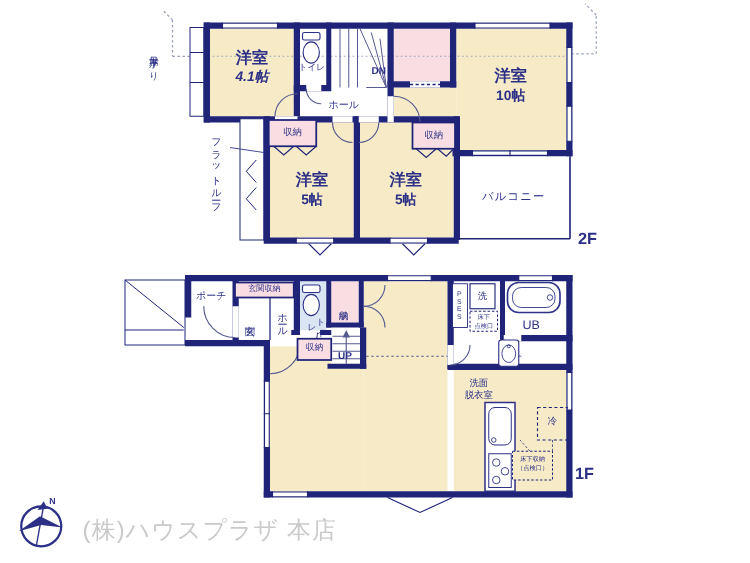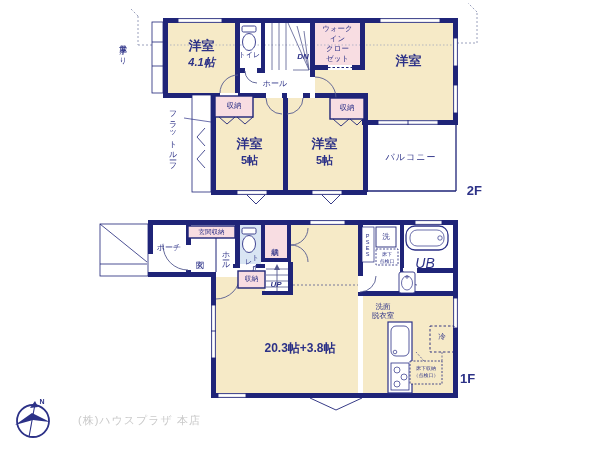--- a/index.html
+++ b/index.html
@@ -3,21 +3,21 @@
 <meta charset="utf-8">
 <style>
   html,body{margin:0;padding:0;background:#ffffff;}
   #canvas{position:relative;width:600px;height:450px;background:#ffffff;overflow:hidden;
           font-family:"Liberation Sans",sans-serif;}
   svg{position:absolute;left:0;top:0;}
   .lbl{position:absolute;color:#2c3187;white-space:pre-line;text-align:center;line-height:1.18;
        font-family:"Liberation Sans",sans-serif;}
   .b{font-weight:bold;}
   .v{writing-mode:vertical-rl;text-orientation:upright;letter-spacing:1px;line-height:1;}
-  .it{font-style:italic;text-align:center;}
+  .it{text-align:center;}
   .gray{color:#c9c9c9;}
 </style>
 </head>
 <body>
 
 <div id="canvas">
 
 <svg width="600" height="450" viewBox="0 0 600 450">
 
   <g>
@@ -234,53 +234,49 @@
     <path d="M29 437 L35 404" stroke="#2c3187" stroke-width="1.1" fill="none"></path>
     <polygon points="35,401 30,408 38,407" fill="#2c3187"></polygon>
   </g>
 </svg>
 
 <div class="lbl b" style="left:167px;top:38px;width:69px;font-size:13px;">洋室</div>
 <div class="lbl b" style="left:167px;top:56px;width:69px;font-size:11px;font-style:italic;">4.1帖</div>
 <div class="lbl" style="left:236px;top:51px;width:27px;font-size:7px;">トイレ</div>
 <div class="lbl b it" style="left:293px;top:52px;width:20px;font-size:8px;">DN</div>
 <div class="lbl" style="left:238px;top:79px;width:74px;font-size:8px;">ホール</div>
-<div class="lbl" style="left:313px;top:24px;width:49px;font-size:7.5px;line-height:1.35;">ウォーク
-イン
-クロー
-ゼット</div>
 <div class="lbl b" style="left:364px;top:53px;width:89px;font-size:13px;">洋室</div>
+<div class="lbl b" style="left:364px;top:71px;width:89px;font-size:11px;">10帖</div>
 <div class="lbl" style="left:215px;top:102px;width:38px;font-size:7.5px;">収納</div>
 <div class="lbl" style="left:330px;top:104px;width:34px;font-size:7.5px;">収納</div>
 <div class="lbl b" style="left:214px;top:136px;width:71px;font-size:13px;">洋室</div>
 <div class="lbl b" style="left:214px;top:154px;width:71px;font-size:11px;">5帖</div>
 <div class="lbl b" style="left:285px;top:136px;width:79px;font-size:13px;">洋室</div>
 <div class="lbl b" style="left:285px;top:154px;width:79px;font-size:11px;">5帖</div>
 <div class="lbl" style="left:367px;top:152px;width:88px;font-size:9px;letter-spacing:1px;font-family:Liberation Serif, serif;">バルコニー</div>
-<div class="lbl b" style="left:458px;top:183px;width:24px;font-size:13px;text-align:right;">2F</div>
+<div class="lbl b" style="left:458px;top:183px;width:24px;font-size:13px;text-align:center;">2F</div>
 <div class="lbl v" style="left:119px;top:23px;font-size:7.5px;height:55px;">母屋下がり</div>
 <div class="lbl v" style="left:168px;top:100px;font-size:8px;height:72px;">フラットルーフ</div>
 
-<div class="lbl" style="left:150px;top:232px;width:38px;font-size:8px;margin-top:11px;">ポーチ</div>
+<div class="lbl" style="left:150px;top:232px;width:38px;font-size:8px;">ポーチ</div>
 <div class="lbl" style="left:188px;top:228px;width:47px;font-size:6.5px;">玄関収納</div>
 <div class="lbl v" style="left:195px;top:243px;font-size:8px;height:24px;">玄関</div>
 <div class="lbl v" style="left:221px;top:241px;font-size:8px;height:30px;">ホール</div>
 <div class="lbl v" style="left:245px;top:247px;font-size:7px;height:22px;">トイレ</div>
 <div class="lbl v" style="left:271px;top:234px;font-size:7.5px;height:18px;">収納</div>
 <div class="lbl" style="left:238px;top:275px;width:27px;font-size:7px;">収納</div>
 <div class="lbl b it" style="left:264px;top:280px;width:24px;font-size:8px;">UP</div>
 <div class="lbl v" style="left:364px;top:229px;font-size:5.5px;height:32px;letter-spacing:0;">PS・ES</div>
 <div class="lbl" style="left:376px;top:233px;width:20px;font-size:7.5px;">洗</div>
 <div class="lbl" style="left:375px;top:251px;width:24px;font-size:5px;line-height:1.3;">床下
 点検口</div>
 <div class="lbl" style="left:367px;top:274px;width:32px;font-size:7.5px;line-height:1.25;margin-top:28px;">洗面
 脱衣室</div>
-<div class="lbl" style="left:410px;top:255px;width:30px;font-size:14px;font-style:italic;">UB</div>
-<div class="lbl b" style="left:225px;top:341px;width:150px;font-size:12px;">20.3帖+3.8帖</div>
+<div class="lbl" style="left:410px;top:255px;width:30px;font-size:10px;">UB</div>
 <div class="lbl" style="left:430px;top:333px;width:24px;font-size:7.5px;">冷</div>
 <div class="lbl" style="left:409px;top:365px;width:34px;font-size:5px;line-height:1.3;">床下収納
 （点検口）</div>
 <div class="lbl b" style="left:460px;top:371px;width:24px;font-size:13px;text-align:left;">1F</div>
 
 <div class="lbl b" style="left:37px;top:398px;width:10px;font-size:7px;">N</div>
-<div class="lbl gray" style="left:66px;top:414px;width:260px;font-size:11px;text-align:left;letter-spacing:1px;margin-left:12px;">(株)ハウスプラザ 本店</div>
+<div class="lbl gray" style="left:66px;top:414px;width:260px;font-size:19px;text-align:left;letter-spacing:1px;">(株)ハウスプラザ 本店</div>
 
 </div>
 
 </body></html>

